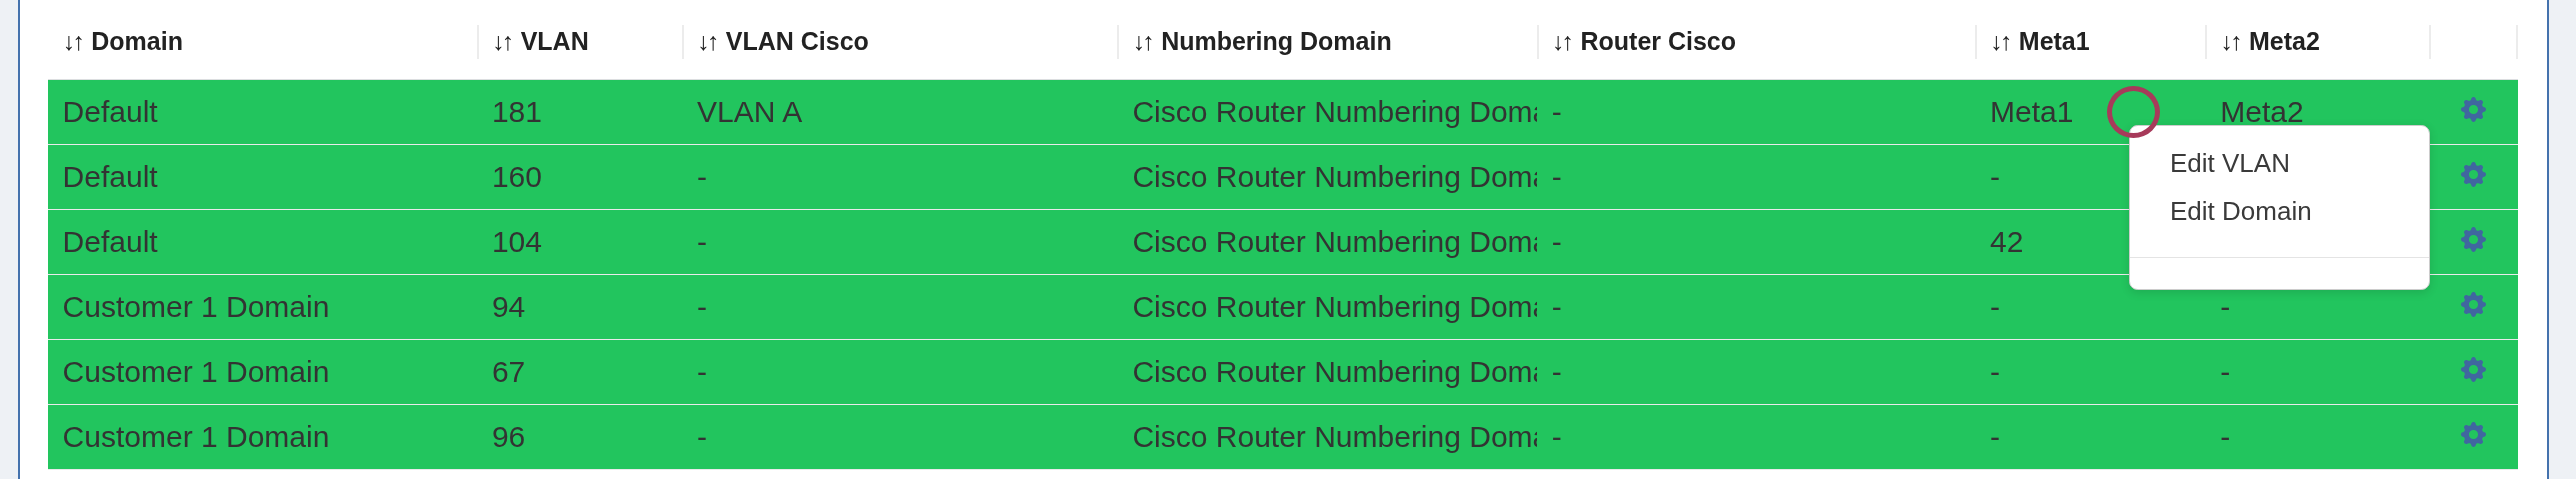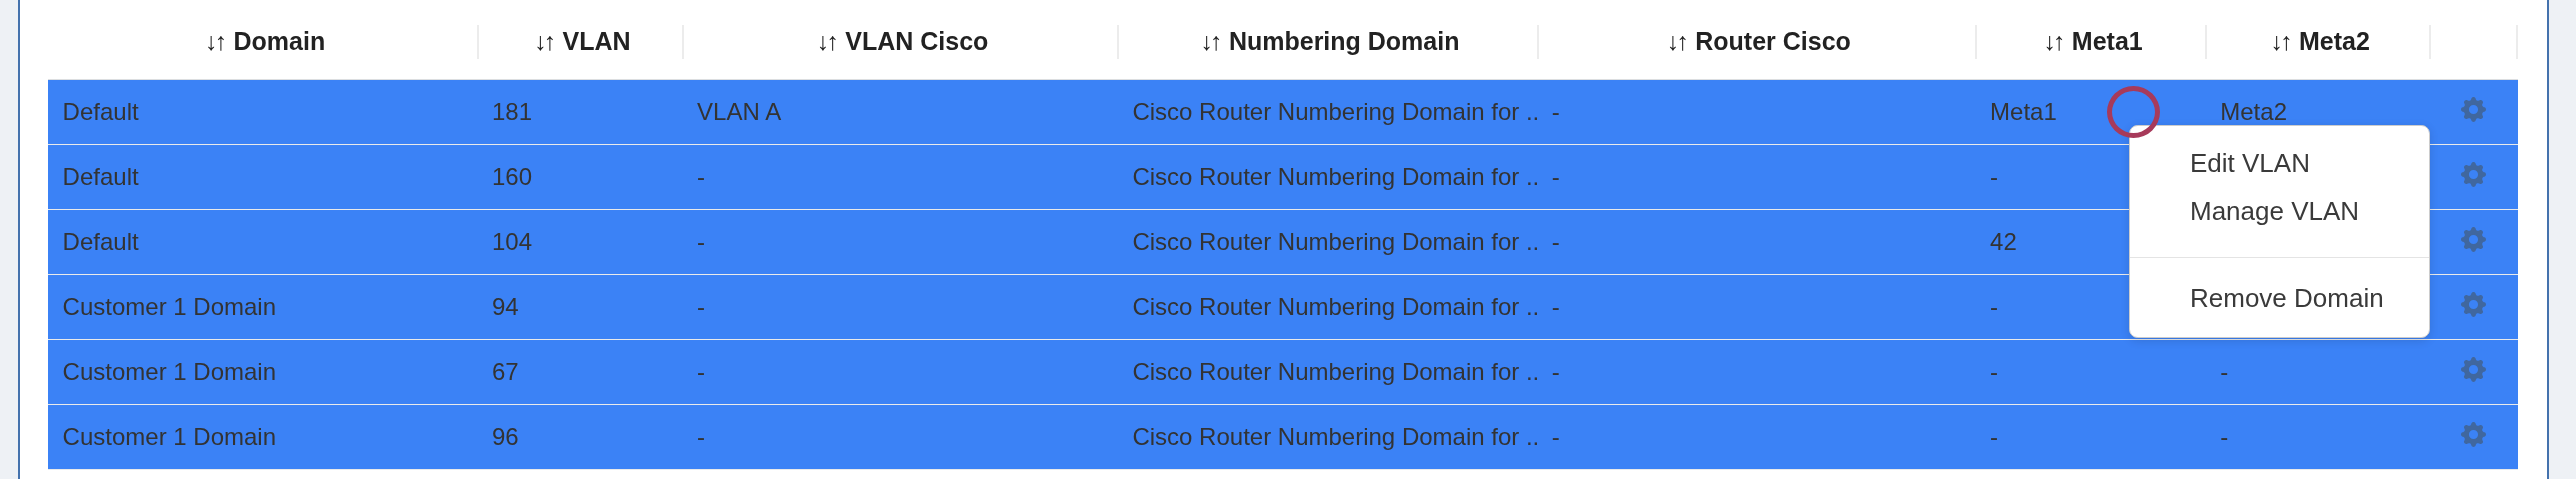--- a/index.html
+++ b/index.html
@@ -17,40 +17,40 @@
   table.vlan-table { border-collapse:collapse; table-layout:fixed; width:2470px; }
   col.c-domain    { width:429px; }
   col.c-vlan      { width:205px; }
   col.c-vlanname  { width:435px; }
   col.c-numdomain { width:419px; }
   col.c-router    { width:438px; }
   col.c-meta1     { width:230px; }
   col.c-meta2     { width:224px; }
   col.c-actions   { width:88px;  }
 
-  thead th { height:76px; text-align:center; vertical-align:middle; padding:0 9.5px 0 15px;
+  thead th { height:76px; text-align:left; vertical-align:middle; padding:0 9.5px 0 15px;
              font-size:25px; font-weight:bold; color:#222; white-space:nowrap; overflow:hidden;
              border-bottom:1.9px solid #dcdee0; position:relative; }
   thead th + th::before { content:""; position:absolute; left:0; top:50%; transform:translateY(-50%);
              width:1.9px; height:34px; background:#ececec; }
   thead th:last-child::after { content:""; position:absolute; right:0; top:50%; transform:translateY(-50%);
              width:1.9px; height:34px; background:#ececec; }
   .sort-icon { font-weight:bold; color:#222; letter-spacing:-2.9px; margin-right:9.5px; }
 
-  tbody td { height:65px; vertical-align:middle; padding:0 9.5px 0 15px; font-size:24px; color:#333;
-             white-space:nowrap; overflow:hidden; border-bottom:1.9px solid #e9eaeb; background:#3b82f6; }
+  tbody td { height:65px; vertical-align:middle; padding:0 9.5px 0 15px; font-size:30px; color:#333;
+             white-space:nowrap; overflow:hidden; border-bottom:1.9px solid #e9eaeb; background:#22c55e; }
   td.actions-cell { text-align:center; padding:0; }
   .gear-btn { display:inline-block; width:25px; height:25px; cursor:pointer; color:var(--gear-blue,#40679f); }
   .gear-btn svg { display:block; width:25px; height:25px; fill:currentColor; }
 
   
   .context-menu { position:absolute; left:2129px; top:125px; width:301px; z-index:10;
                   background:#ffffff; border:1px solid #cccccc; border-radius:8.6px;
                   box-shadow:0 2.9px 9.5px rgba(0,0,0,0.12); padding:13.3px 0 15px 0; }
-  .menu-item { height:48px; line-height:48px; padding-left:60px; font-size:26px; color:#3a3a3a;
+  .menu-item { height:48px; line-height:48px; padding-left:40px; font-size:26px; color:#3a3a3a;
                white-space:nowrap; cursor:pointer; }
   .menu-divider { border-top:1.9px solid #e4e4e4; margin:22px 0 16px 0; height:0; }
 
   
   .annotation-circle { position:absolute; left:2107px; top:86px; width:53px; height:52px;
                        border:5.7px solid var(--annotation-red,#a73a5a); border-radius:50%;
                        background:transparent; z-index:20; }
 </style>
 </head>
 <body>
@@ -155,20 +155,19 @@
           <td class="actions-cell"><span class="gear-btn"><svg viewBox="0 0 16 16">
                   <path fill-rule="evenodd" d="M9.405 1.05c-.413-1.4-2.397-1.4-2.81 0l-.1.34a1.464 1.464 0 0 1-2.105.872l-.31-.17c-1.283-.698-2.686.705-1.987 1.987l.169.311c.446.82.023 1.841-.872 2.105l-.34.1c-1.4.413-1.4 2.397 0 2.81l.34.1a1.464 1.464 0 0 1 .872 2.105l-.17.31c-.698 1.283.705 2.686 1.987 1.987l.311-.169a1.464 1.464 0 0 1 2.105.872l.1.34c.413 1.4 2.397 1.4 2.81 0l.1-.34a1.464 1.464 0 0 1 2.105-.872l.31.17c1.283.698 2.686-.705 1.987-1.987l-.169-.311a1.464 1.464 0 0 1 .872-2.105l.34-.1c1.4-.413 1.4-2.397 0-2.81l-.34-.1a1.464 1.464 0 0 1-.872-2.105l.17-.31c.698-1.283-.705-2.686-1.987-1.987l-.311.169a1.464 1.464 0 0 1-2.105-.872l-.1-.34zM8 10.93a2.929 2.929 0 1 1 0-5.86 2.929 2.929 0 0 1 0 5.858z"></path>
                 </svg></span></td>
         </tr>
       </tbody>
     </table>
   </div>
 
   <div class="context-menu">
     <div class="menu-item">Edit VLAN</div>
-    <div class="menu-item">Manage VLAN</div>
+    <div class="menu-item">Edit Domain</div>
     <div class="menu-divider"></div>
-    <div class="menu-item">Remove Domain</div>
   </div>
 
   <div class="annotation-circle"></div>
 </div>
 
 
 </body></html>

